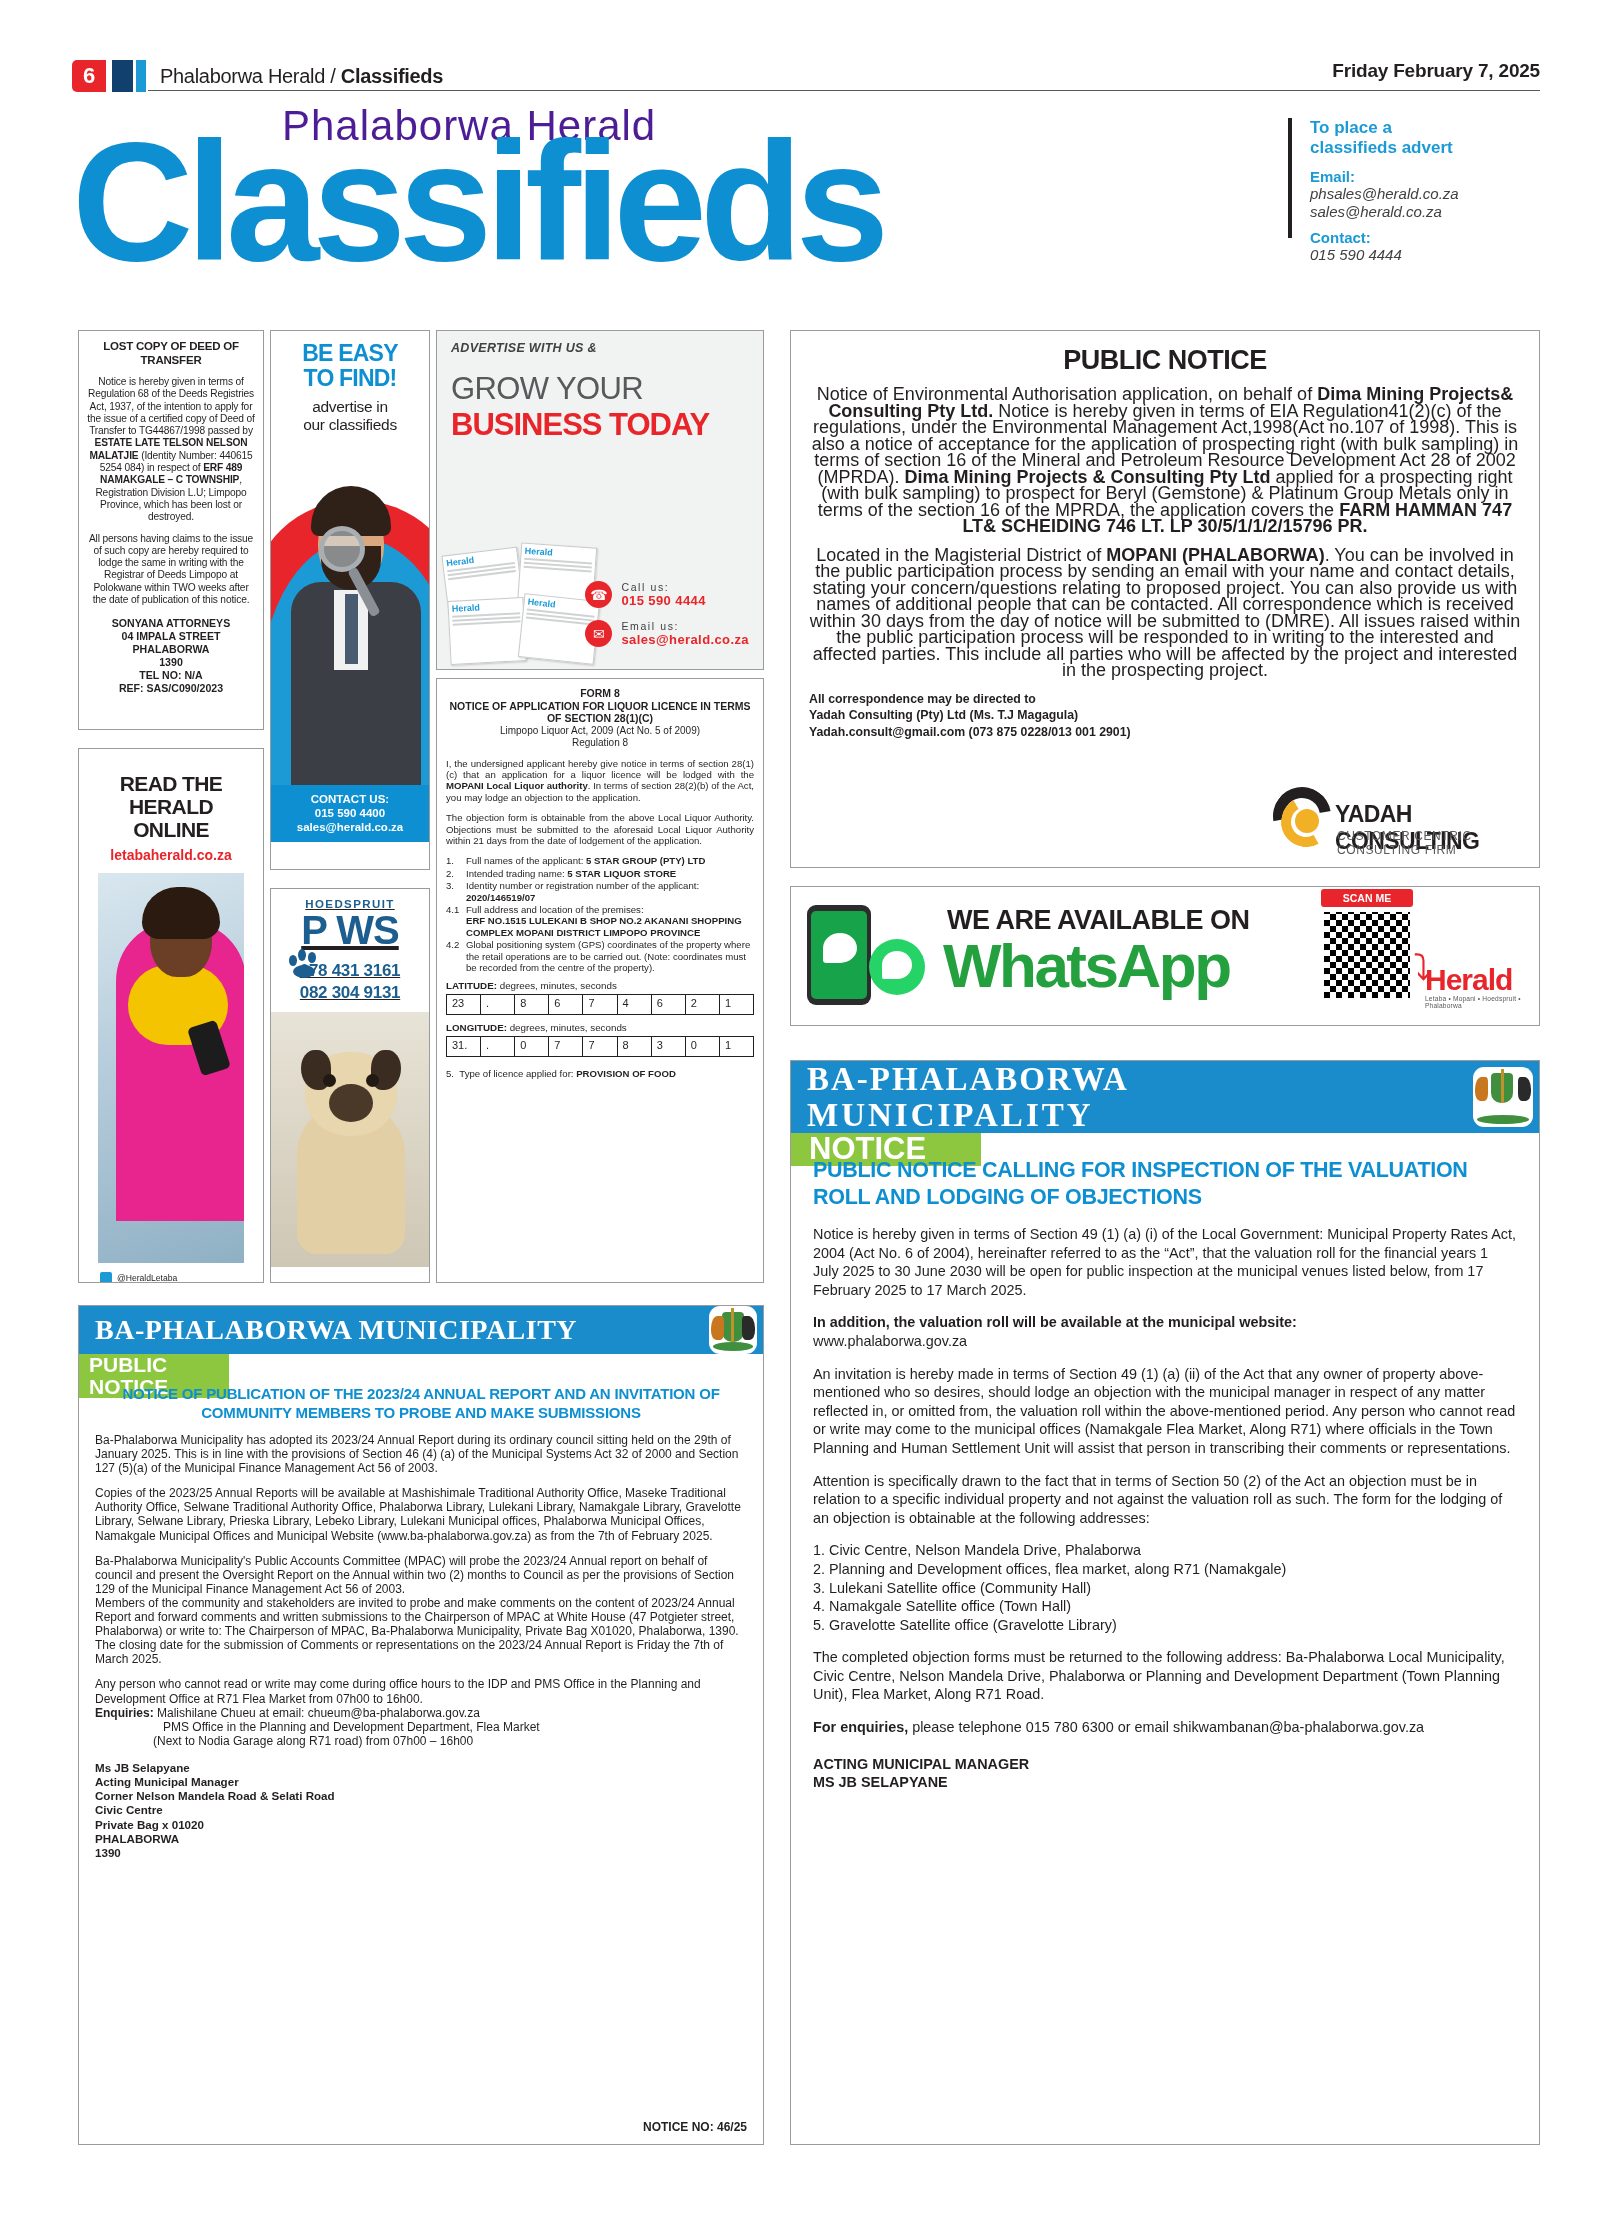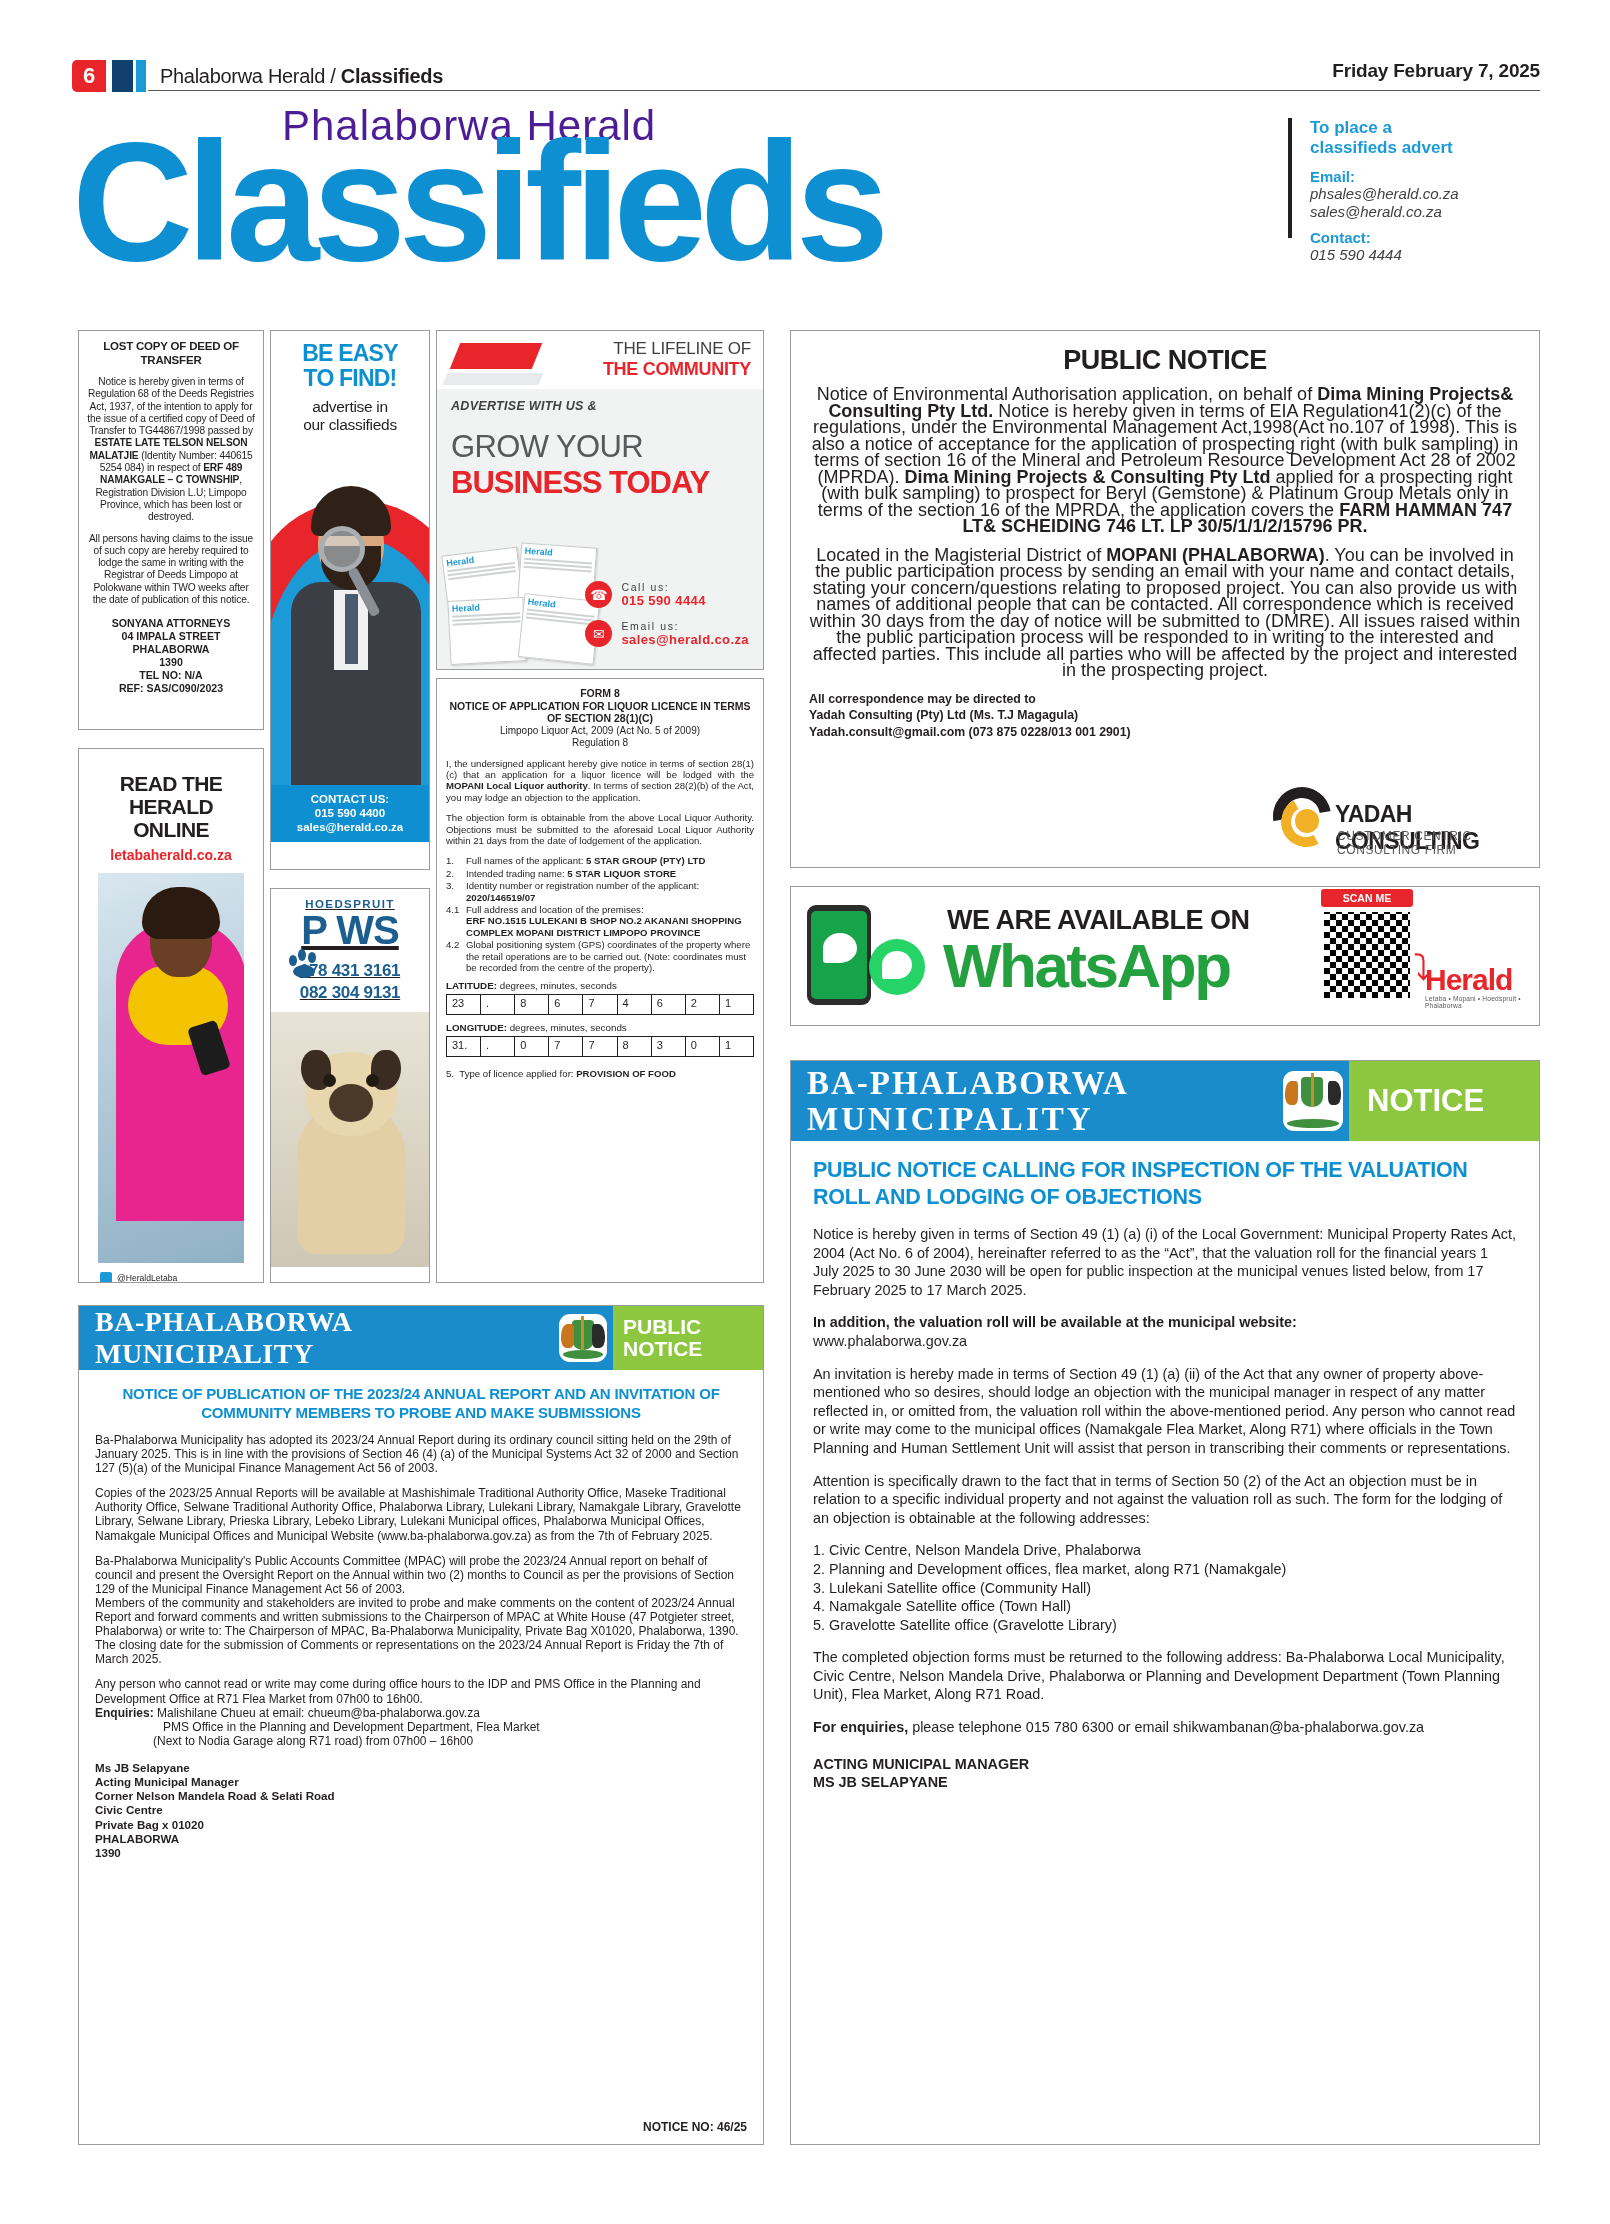--- a/index.html
+++ b/index.html
@@ -199,21 +199,21 @@
   .pn-p b { font-weight: bold; }
   .pn-sig { font-size: 12.3px; line-height: 16.5px; font-weight: bold; }
   .yadah { position: absolute; right: 16px; bottom: 14px; width: 250px; height: 70px; }
   .yadah-sw { position: absolute; left: 0; top: 4px; width: 58px; height: 58px; border: 11px solid #231f20; border-radius: 50%; border-right-color: transparent; border-bottom-color: transparent; transform: rotate(35deg); }
   .yadah-sw2 { position: absolute; left: 8px; top: 14px; width: 50px; height: 50px; border: 10px solid #f2b027; border-radius: 50%; border-right-color: transparent; border-top-color: transparent; transform: rotate(15deg); }
   .yadah-dot { position: absolute; left: 22px; top: 26px; width: 24px; height: 24px; background: #f2b027; border-radius: 50%; }
   .yadah-t1 { position: absolute; left: 62px; top: 18px; font-size: 23px; font-weight: bold; color: #231f20; letter-spacing: -0.6px; }
   .yadah-t2 { position: absolute; left: 64px; top: 46px; font-size: 12px; color: #58595b; letter-spacing: .6px; }
 
   
-  .muni-head { display: flex; height: 64px; }
+  .muni-head { display: flex; height: 64px; flex-direction: column; }
   .muni-blue { background: #1b8ccb; flex: 1; display: flex; align-items: center; position: relative; }
   .muni-blue .t { color: #fff; font-family: "Liberation Serif", serif; font-weight: bold; letter-spacing: 0.5px; padding-left: 16px; }
   .muni-green { background: #8dc63f; width: 150px; display: flex; align-items: center; }
   .muni-green .t { color: #fff; font-weight: bold; line-height: 1.05; padding-left: 10px; }
   .crest { width: 48px; height: 48px; background: #fff; border-radius: 11px; position: relative; margin: 0 6px; flex: none; overflow: hidden; }
   .crest .sh { position: absolute; left: 13px; top: 6px; width: 22px; height: 30px; background: #3f8f3f; border-radius: 4px 4px 10px 10px; }
   .crest .sp { position: absolute; left: 22px; top: 2px; width: 3px; height: 34px; background: #c0922e; }
   .crest .l1 { position: absolute; left: 2px; top: 10px; width: 13px; height: 24px; background: #c8771f; border-radius: 50% 20% 30% 40%; }
   .crest .l2 { position: absolute; right: 2px; top: 10px; width: 13px; height: 24px; background: #2a2a2a; border-radius: 20% 50% 40% 30%; }
   .crest .gr { position: absolute; left: 4px; bottom: 3px; right: 4px; height: 9px; background: #3f8f3f; border-radius: 50%; }
@@ -316,28 +316,20 @@
         <div class="be-handle"></div>
       <div class="be-contact">
         <span>CONTACT US:</span><br>
         <span>015 590 4400</span><br>
         <span>sales@herald.co.za</span>
       </div>
     </div>
   </div>
 
   <div class="box grow">
-    <div class="grow-top">
-      <div class="grow-chev"></div>
-      <div class="grow-chev2"></div>
-      <div class="grow-life">
-        <div class="l1">THE LIFELINE OF</div>
-        <div class="l2">THE COMMUNITY</div>
-      </div>
-    </div>
     <div class="grow-adv">ADVERTISE WITH US &amp;</div>
     <div class="grow-g">GROW YOUR</div>
     <div class="grow-b">BUSINESS TODAY</div>
     <div class="grow-papers">
       <div class="pap" style="left:0;top:6px;transform:rotate(-7deg)">
           <div class="hd">Herald</div>
           <div class="ln"></div>
           <div class="ln"></div>
           <div class="ln"></div>
         </div>

